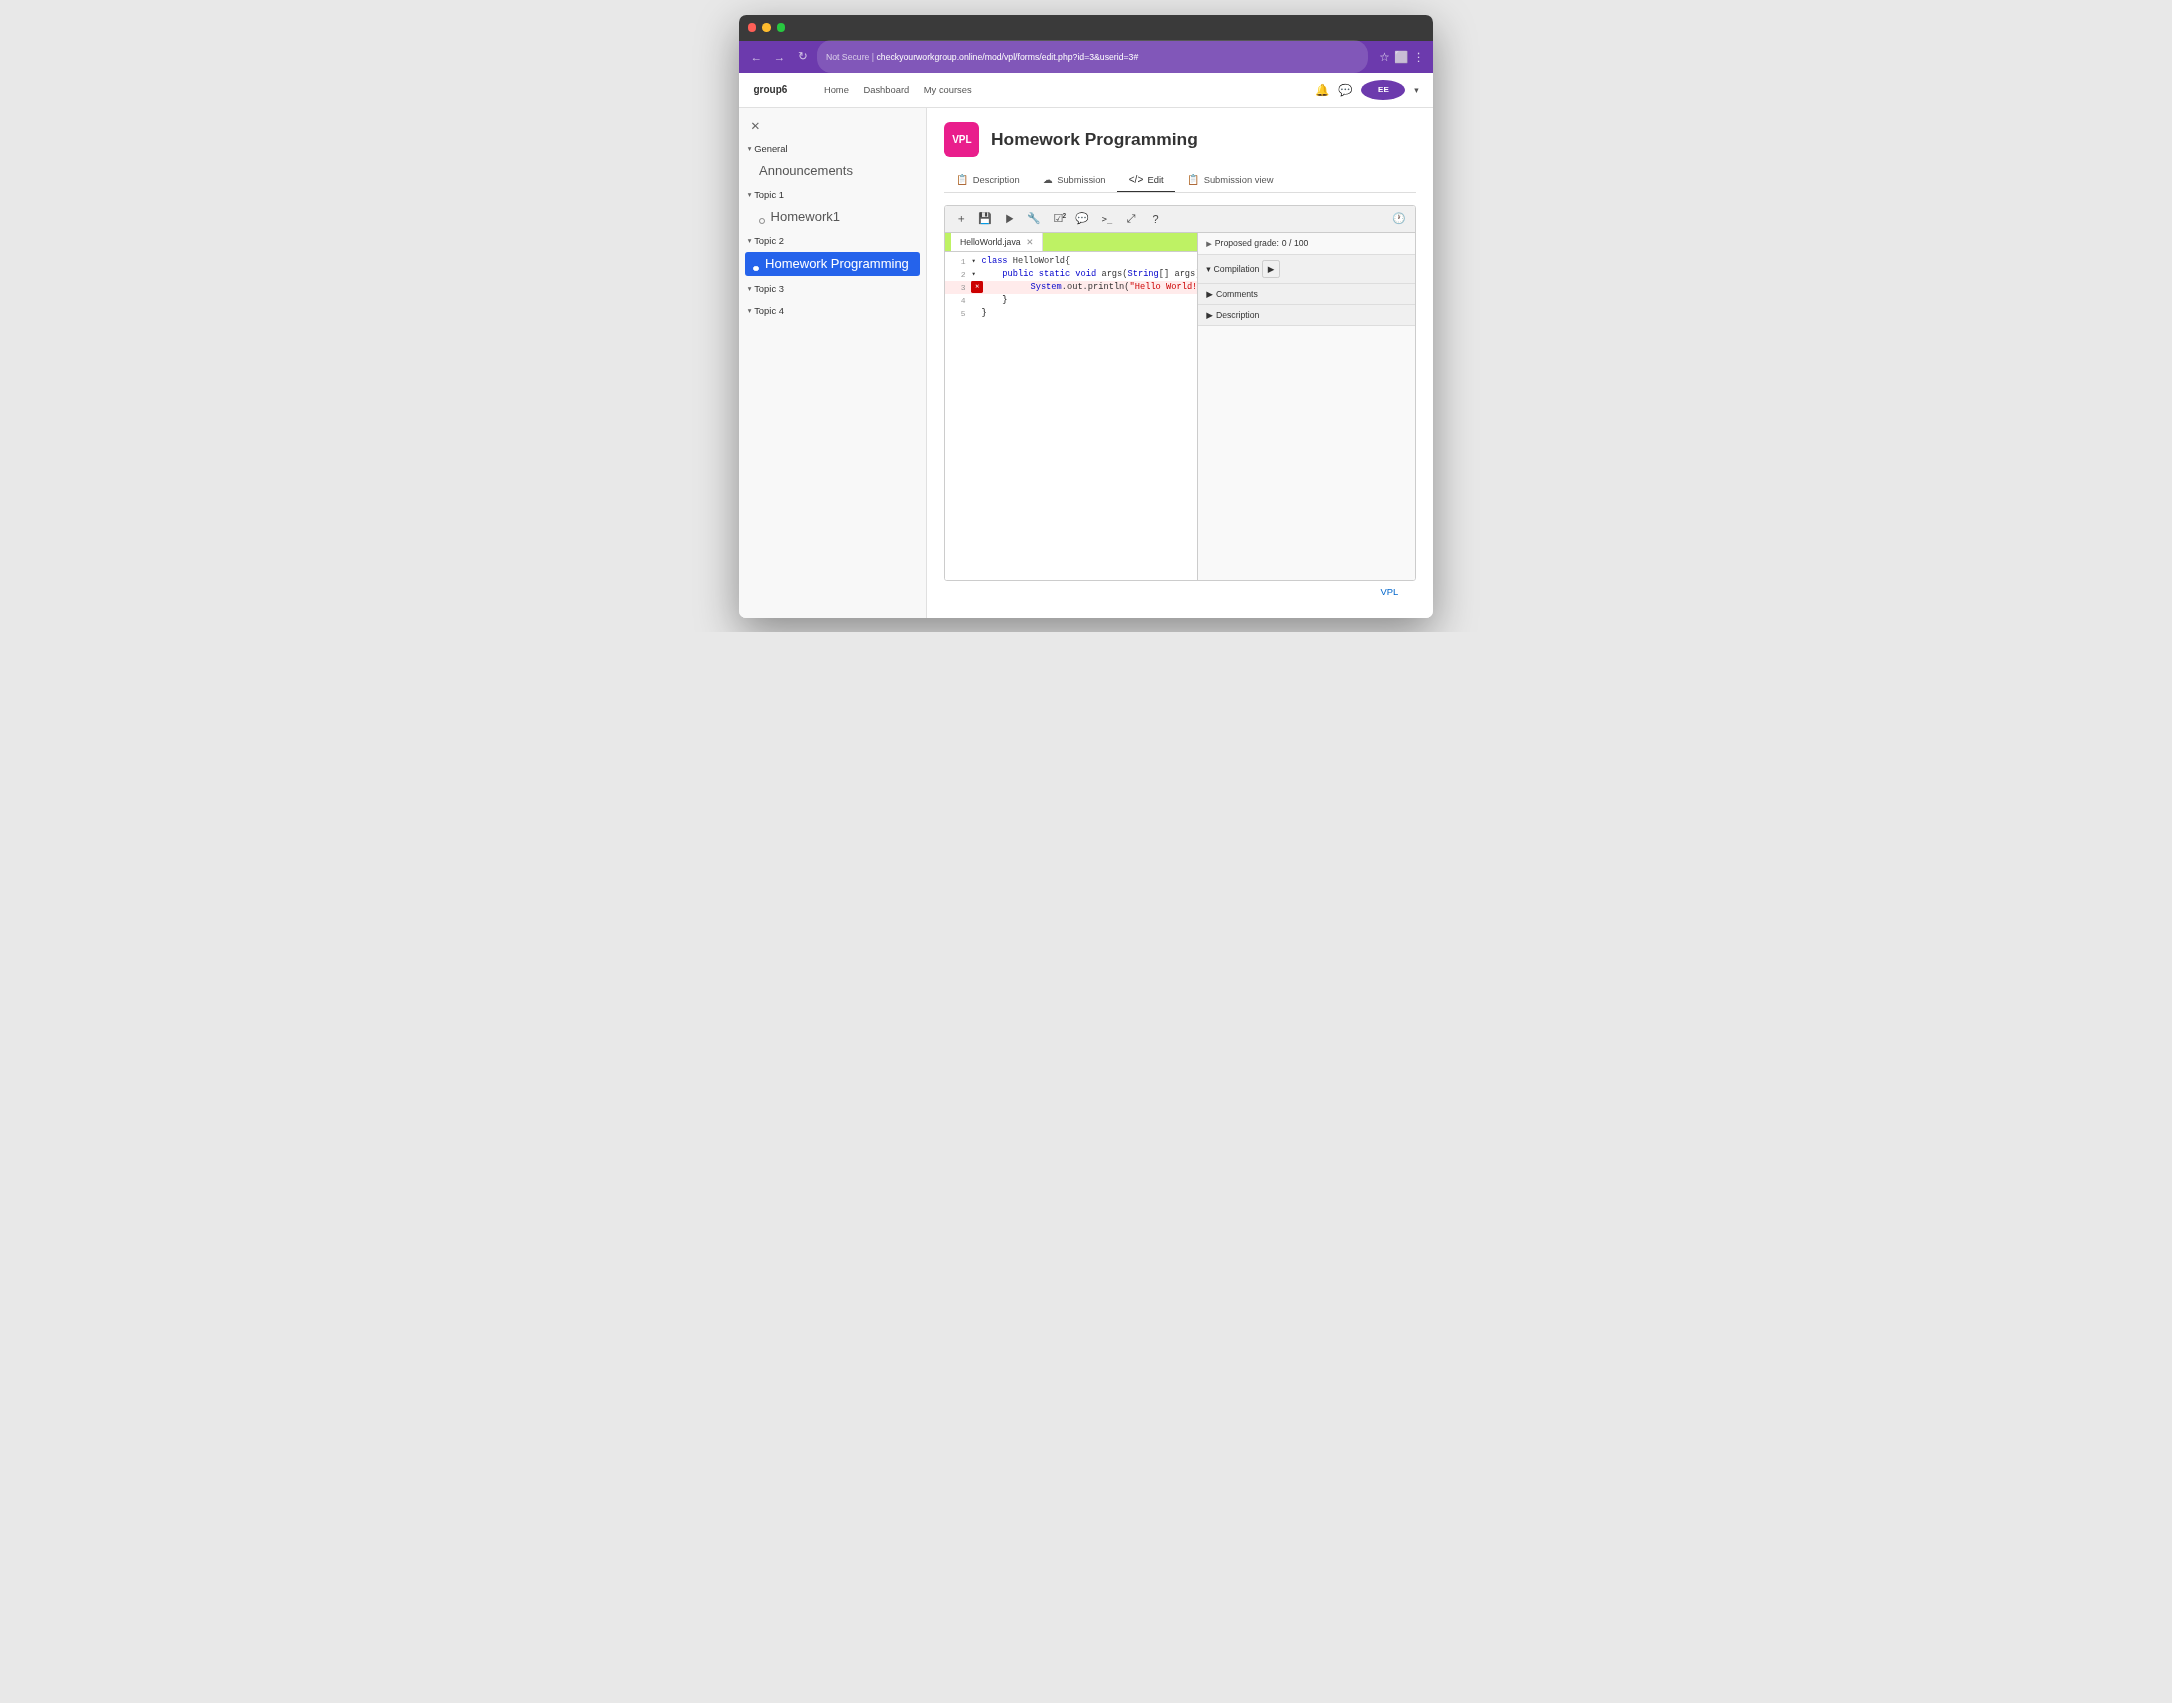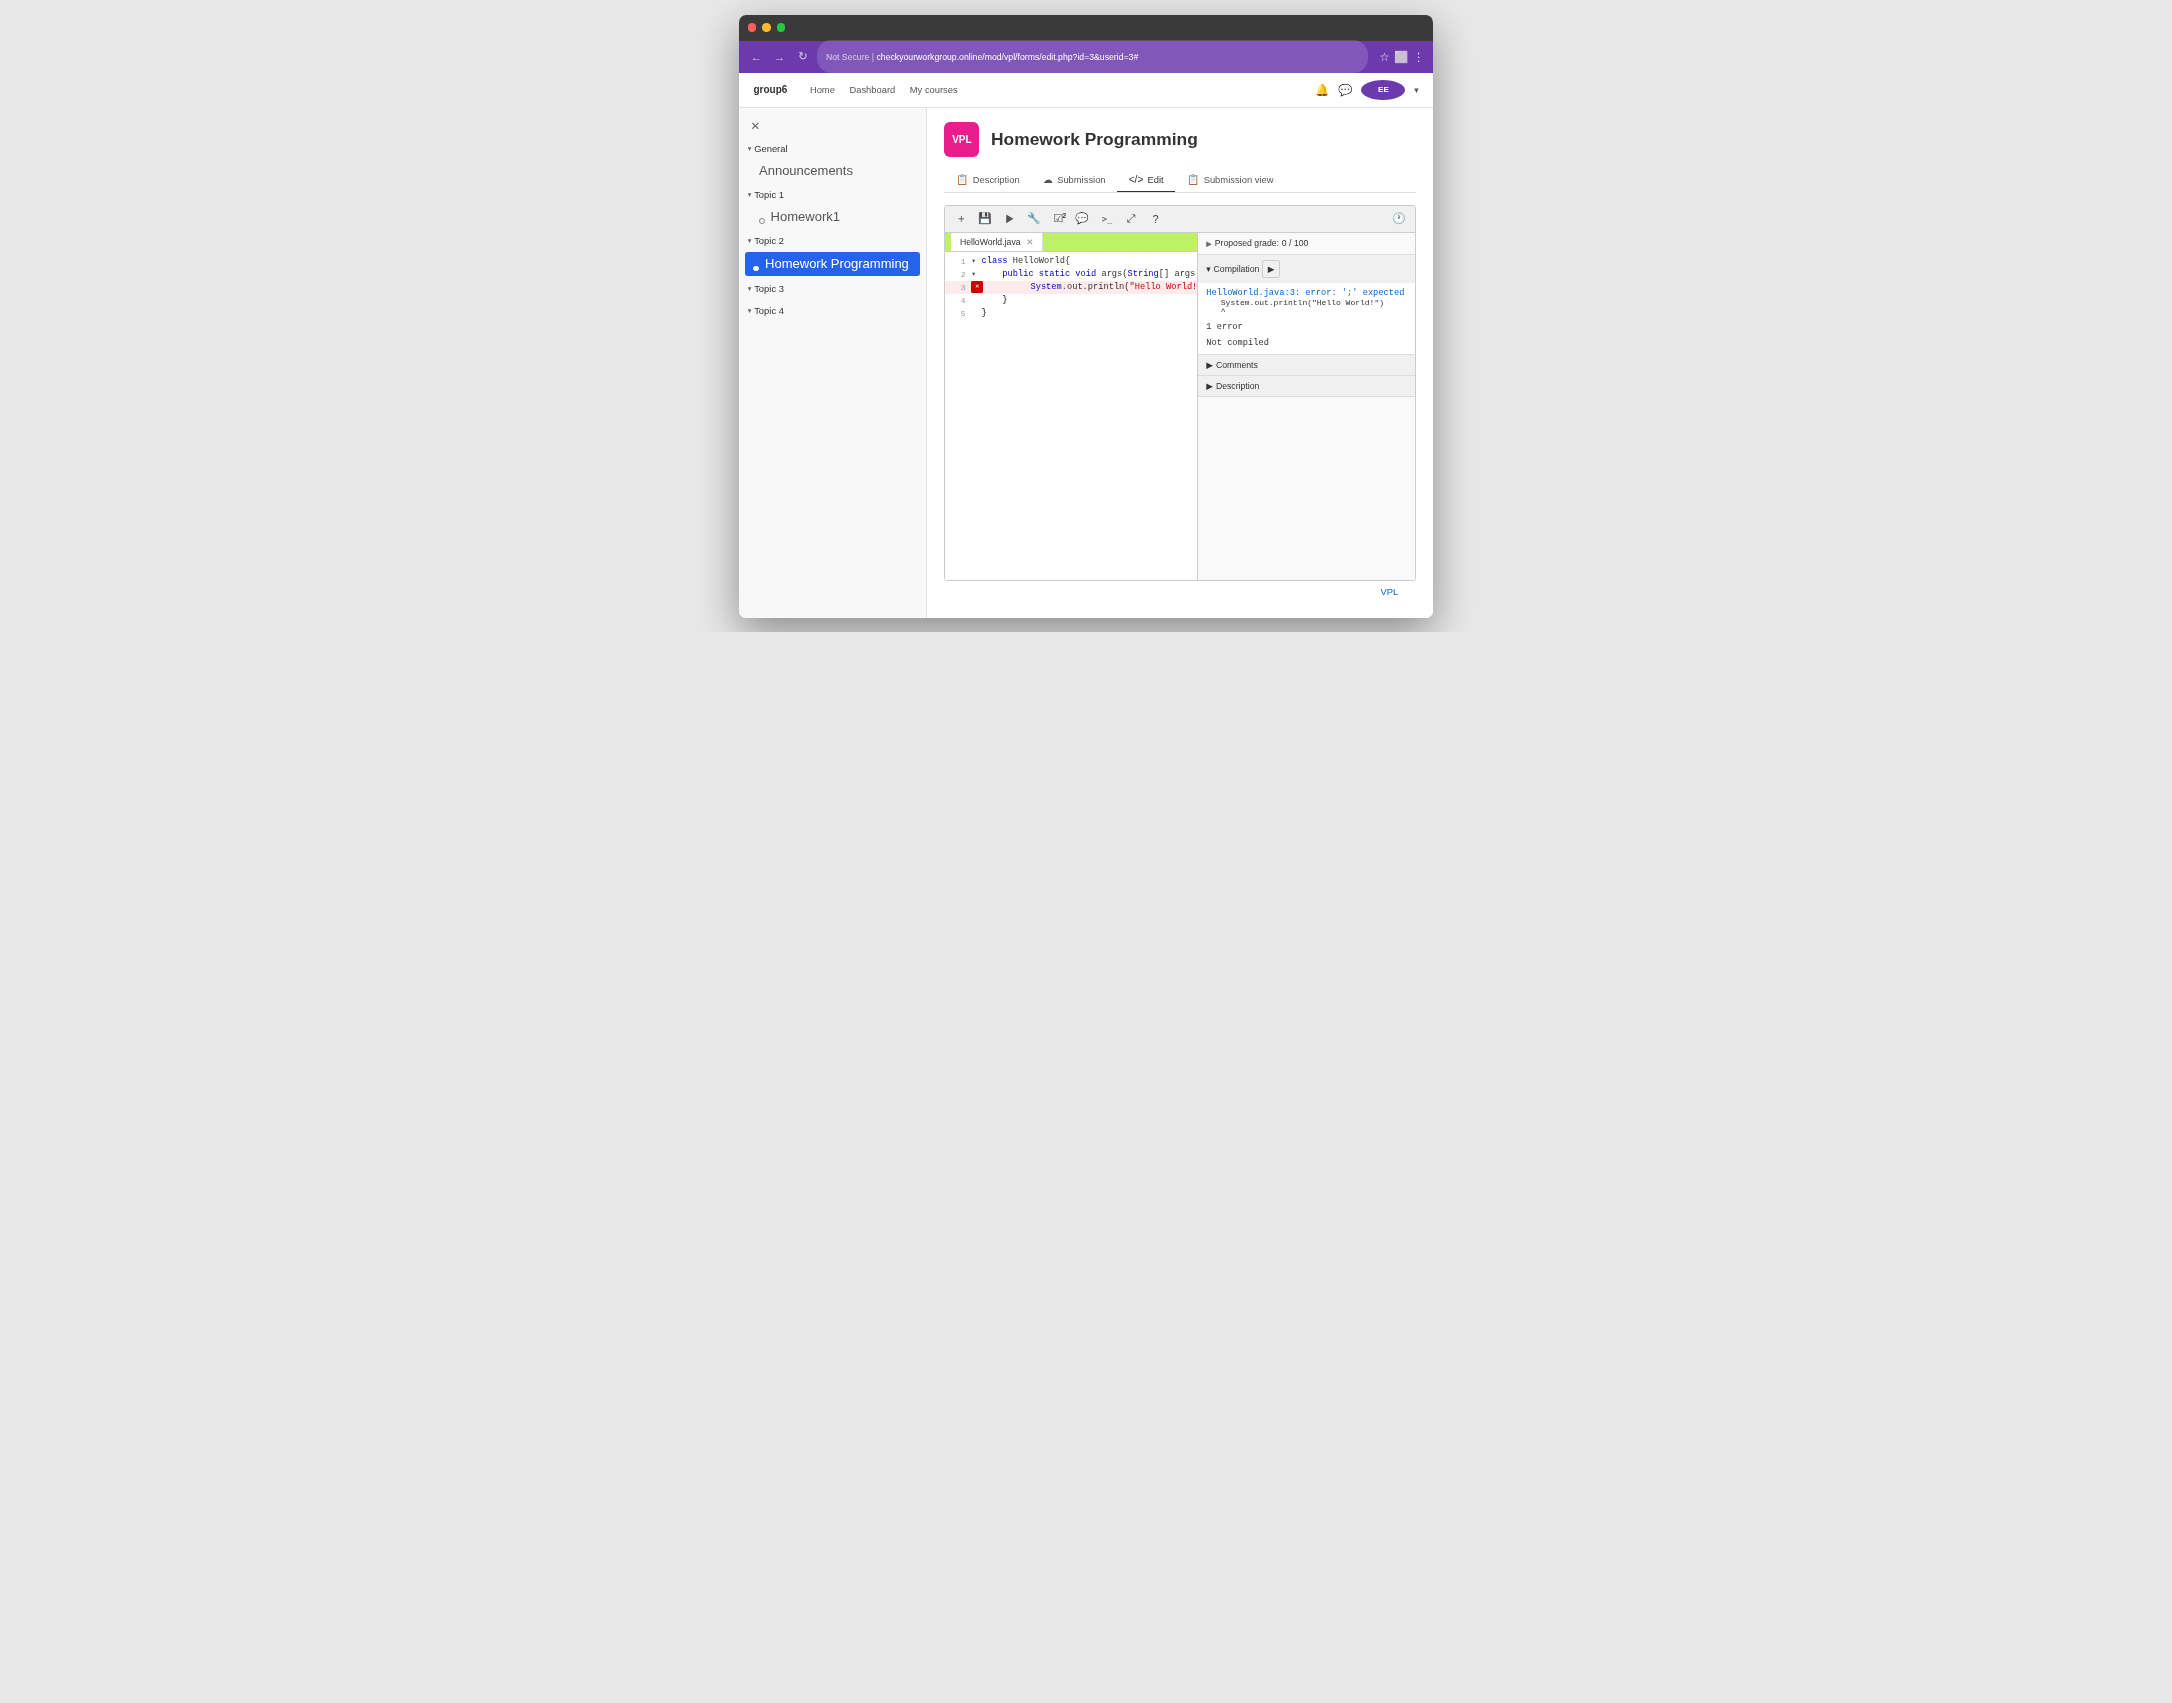--- a/index.html
+++ b/index.html
@@ -88,21 +88,21 @@
     
     .page-nav {
       background: white;
       height: 35px;
       display: flex;
       align-items: center;
       padding: 0 14.5px;
       border-bottom: 0.7px solid #e0e0e0;
       gap: 14.5px;
     }
-    .page-nav .logo { font-weight: bold; font-size: 10px; color: #333; margin-right: 8px; }
+    .page-nav .logo { font-weight: bold; font-size: 10px; color: #333; margin-right: 22px; }
     .page-nav a { color: #555; text-decoration: none; font-size: 9.4px; }
     .page-nav-right { margin-left: auto; display: flex; align-items: center; gap: 8.7px; }
     .nav-icon { color: #555; font-size: 11.6px; }
     .user-badge {
       background: #6c3aad;
       color: white;
       width: 44px; height: 20px;
       border-radius: 50%;
       display: flex; align-items: center; justify-content: center;
       font-size: 8px; font-weight: bold;
@@ -540,27 +540,20 @@
               <span>Proposed grade:</span>
               <span>0 / 100</span>
             </div>
 
             <div class="results-section">
               <div class="results-section-header">
                 <span>▾</span>
                 <span>Compilation</span>
                 <div class="run-btn">▶</div>
               </div>
-              <div class="results-section-body">
-                <div class="compile-error-link">HelloWorld.java:3: error: ';' expected</div>
-                <div class="compile-error-text">        System.out.println("Hello World!")</div>
-                <div class="compile-error-caret">                                        ^</div>
-                <div class="compile-summary">1 error</div>
-                <div class="compile-summary">Not compiled</div>
-              </div>
             </div>
 
             <div class="collapsible-section">
               <div class="collapsible-header">
                 <span>▶</span>
                 <span>Comments</span>
               </div>
             </div>
 
             <div class="collapsible-section">

